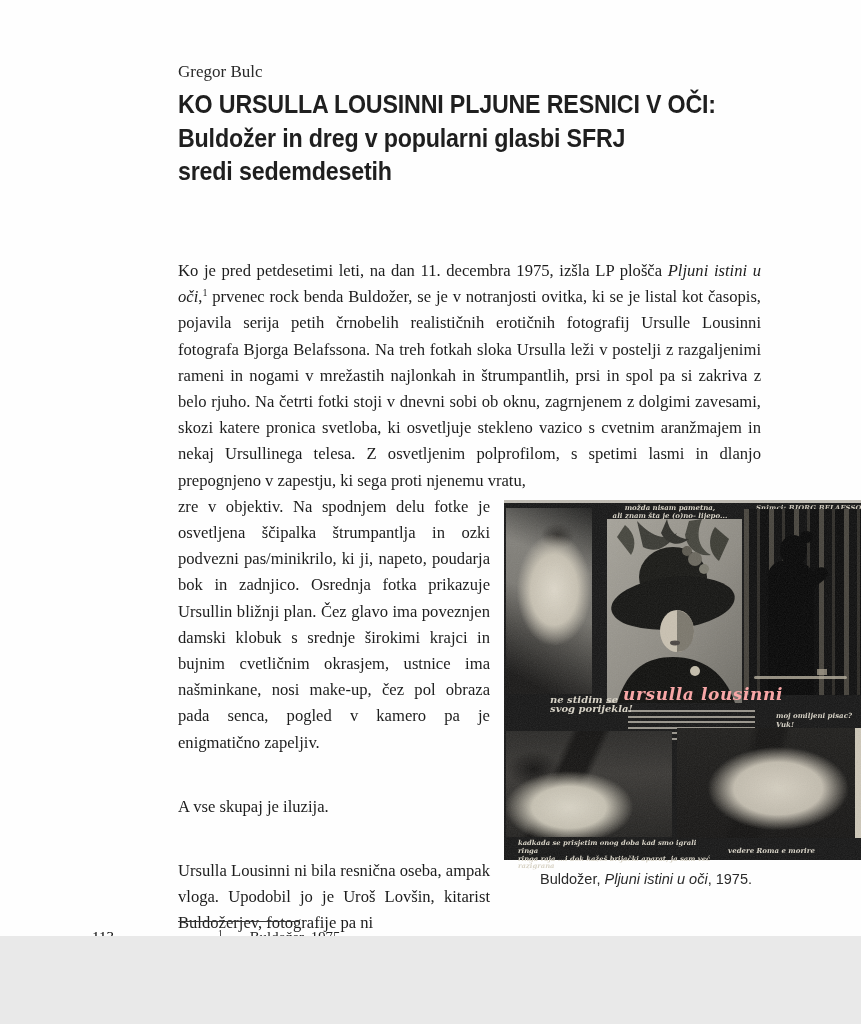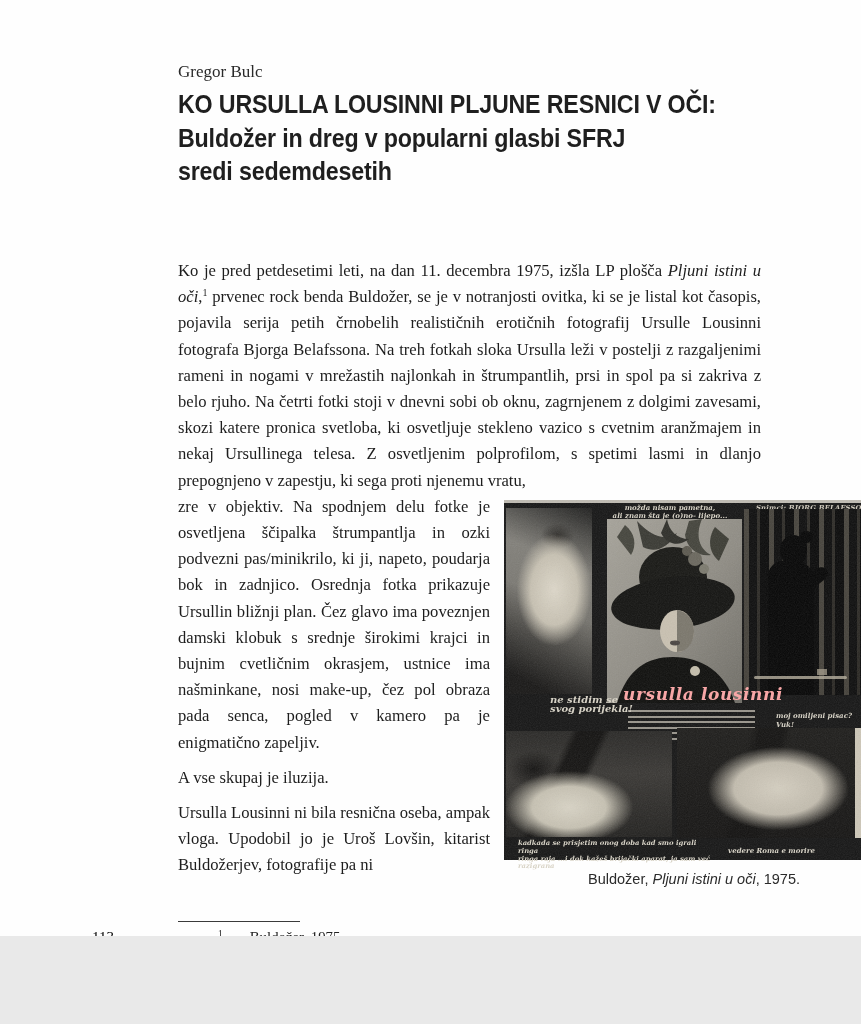--- a/index.html
+++ b/index.html
@@ -12,21 +12,21 @@
   .author{position:absolute;left:178px;top:62px;font-size:17px;color:#2a2a2a;}
   .title{position:absolute;left:178px;top:88px;
     font-family:"Liberation Sans", sans-serif;font-weight:700;
     font-size:25px;line-height:33.5px;color:#1f1f1f;letter-spacing:-0.2px;}
   .title .tline{transform:scaleX(0.93);transform-origin:0 0;white-space:nowrap;}
   
   .text-col{position:absolute;left:178px;top:258px;width:583px;
     font-size:16.6px;line-height:26.2px;text-align:justify;hyphens:auto;}
   .text-col p{margin:0;}
   .narrow{width:312px;}
-  .narrow p + p{margin-top:9px;}
+  .narrow p + p{margin-top:38px;}
   .fnref{font-size:10px;line-height:0;vertical-align:6px;}
   em{font-style:italic;}
   
   .figure{position:absolute;left:504px;top:500px;width:357px;height:360px;
     background:#161616;}
   .figure .sliver{position:absolute;left:0;top:0;right:0;height:3px;background:#ded9cf;opacity:.85;}
   .panel{position:absolute;overflow:hidden;}
   .ph-tl{left:2px;top:8px;width:86px;height:186px;
     background:
       radial-gradient(ellipse 52px 78px at 56% 44%, #ddd7c9 0%, #c7c1b2 45%, rgba(120,118,110,0) 72%),
@@ -67,21 +67,21 @@
   .fineprint{position:absolute;left:124px;top:210px;width:127px;height:33px;
     background:repeating-linear-gradient(180deg, rgba(208,202,189,0.7) 0 2px, rgba(0,0,0,0) 2px 5.6px);}
   .fineprint:after{content:"";position:absolute;right:0;bottom:0;width:46px;height:6px;background:#161616;}
   .quote-left{left:46px;top:196px;width:92px;font-size:10px;line-height:8.5px;text-align:left;}
   .quote-right{left:272px;top:212px;width:84px;font-size:7px;line-height:8.5px;}
   .cap-bl{left:6px;top:340px;width:200px;font-size:6.8px;line-height:7.8px;margin-left:8px;}
   .cap-br{left:185px;top:346px;width:165px;font-size:7px;text-align:center;}
   .grain{position:absolute;inset:0;pointer-events:none;opacity:.8;}
   
   .fig-caption{position:absolute;left:540px;top:871px;
-    font-family:"Liberation Sans", sans-serif;font-size:14.5px;color:#2b2b2b;margin-left:48px;}
+    font-family:"Liberation Sans", sans-serif;font-size:14.5px;color:#2b2b2b;}
   .fn-rule{position:absolute;left:178px;top:921px;width:122px;border-top:1.4px solid #3a3a3a;}
   .footnote{position:absolute;left:178px;top:929px;font-size:14.8px;color:#222;}
   .footnote .fn-marker{font-size:9.5px;vertical-align:5px;margin-left:40px;}
   .footnote .fn-text{margin-left:27px;margin-top:28px;}
   .pageno{position:absolute;left:92px;top:929px;font-size:15px;color:#000000;}
 </style>
 </head>
 <body>
 
 <div class="page">

